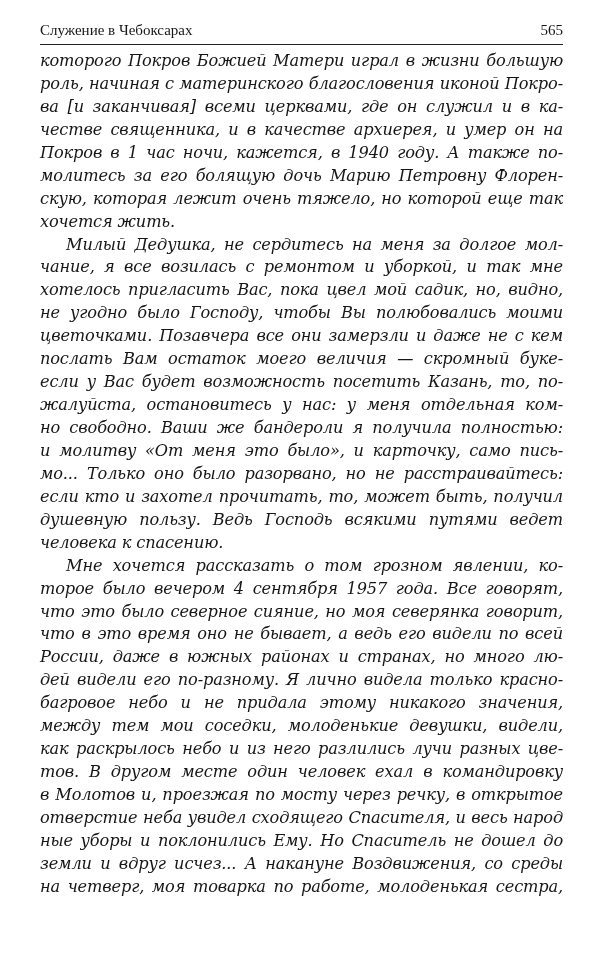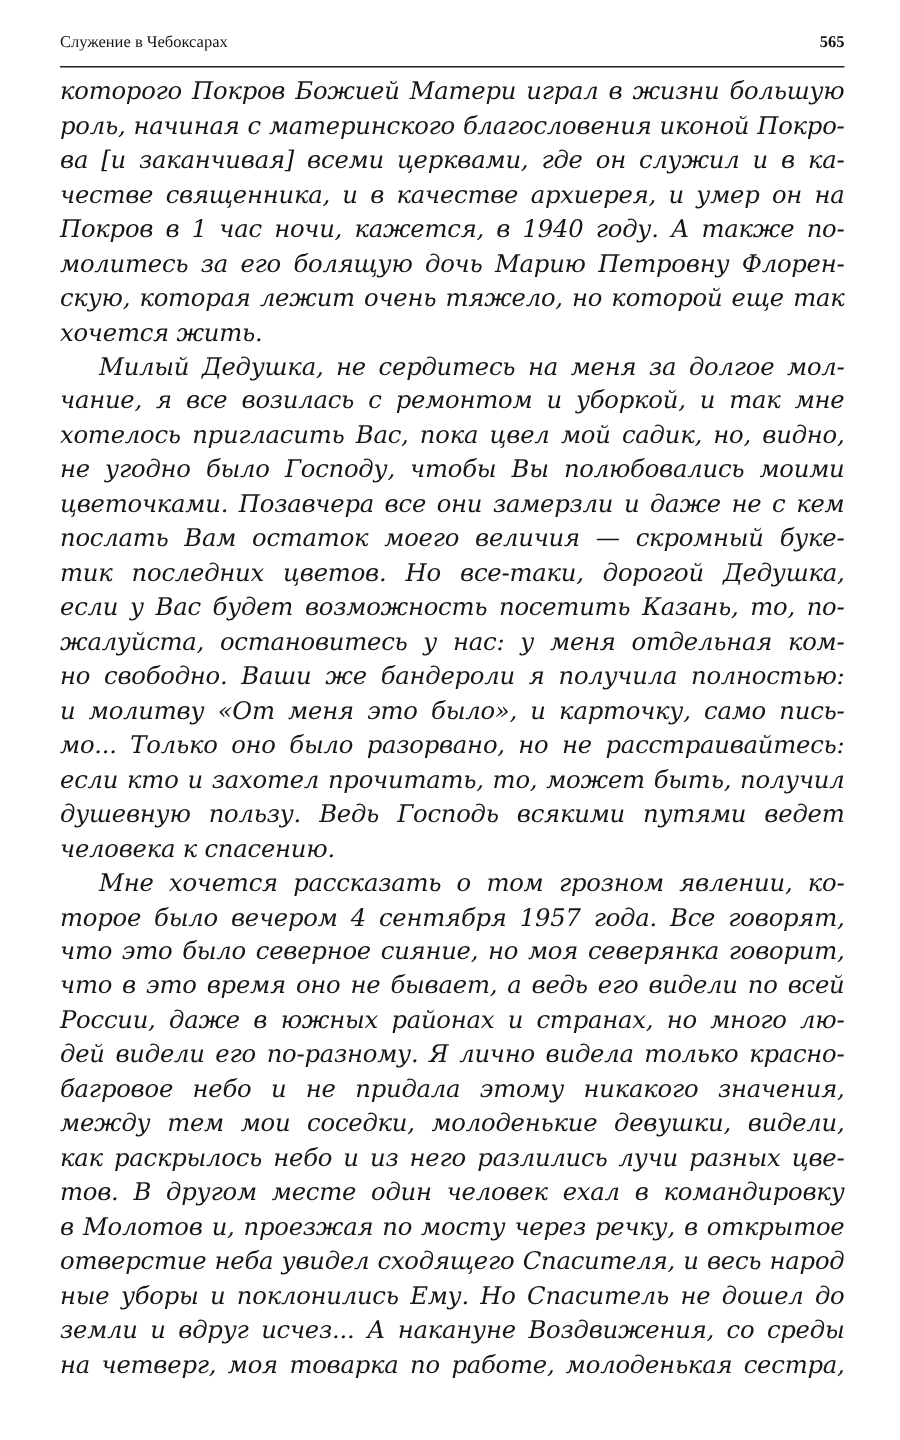--- a/index.html
+++ b/index.html
@@ -1,24 +1,24 @@
 <!DOCTYPE html>
 <html><head>
 <meta charset="utf-8">
 <style>
   html, body { margin: 0; padding: 0; background: #ffffff; }
   body { width: 600px; height: 960px; position: relative; overflow: hidden; color: #161616; }
   .page { position: absolute; left: 40px; top: 0; width: 523px; }
   .running-head {
     position: absolute; left: 0; top: 22px; width: 523px; height: 22px;
-    font-family: "Liberation Serif", serif; font-size: 11px;
+    font-family: "Liberation Serif", serif; font-size: 15px;
     border-bottom: 1.3px solid #222;
   }
   .running-head .title { position: absolute; left: 0; top: 0; }
-  .running-head .folio { position: absolute; right: 0; top: 0; font-weight: bold; }
+  .running-head .folio { position: absolute; right: 0; top: 0; }
   .body-text {
     position: absolute; left: 0; top: 50px; width: 523px;
     font-family: "DejaVu Serif", serif; font-style: italic;
     font-size: 16.2px; line-height: 22.95px; letter-spacing: -0.15px;
   }
   .line { display: block; white-space: nowrap; text-align: justify; text-align-last: justify; height: 22.95px; }
   .line.last { text-align-last: left; font-style: italic; }
   .line.indent { padding-left: 26px; }
 </style>
 </head>
@@ -40,21 +40,20 @@
         <span class="line">скую, которая лежит очень тяжело, но которой еще так</span>
         <span class="line last">хочется жить.</span>
       </div>
       <div>
         <span class="line indent">Милый Дедушка, не сердитесь на меня за долгое мол-</span>
         <span class="line">чание, я все возилась с ремонтом и уборкой, и так мне</span>
         <span class="line">хотелось пригласить Вас, пока цвел мой садик, но, видно,</span>
         <span class="line">не угодно было Господу, чтобы Вы полюбовались моими</span>
         <span class="line">цветочками. Позавчера все они замерзли и даже не с кем</span>
         <span class="line">послать Вам остаток моего величия — скромный буке-</span>
-        <span class="line">тик последних цветов. Но все-таки, дорогой Дедушка,</span>
         <span class="line">если у Вас будет возможность посетить Казань, то, по-</span>
         <span class="line">жалуйста, остановитесь у нас: у меня отдельная ком-</span>
         <span class="line">но свободно. Ваши же бандероли я получила полностью:</span>
         <span class="line">и молитву «От меня это было», и карточку, само пись-</span>
         <span class="line">мо... Только оно было разорвано, но не расстраивайтесь:</span>
         <span class="line">если кто и захотел прочитать, то, может быть, получил</span>
         <span class="line">душевную пользу. Ведь Господь всякими путями ведет</span>
         <span class="line last">человека к спасению.</span>
       </div>
       <div>

